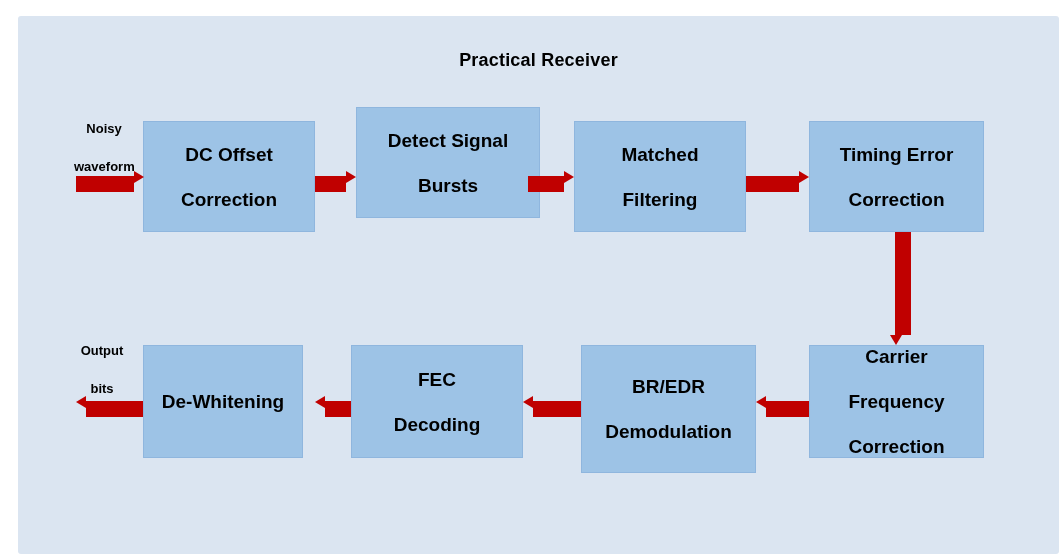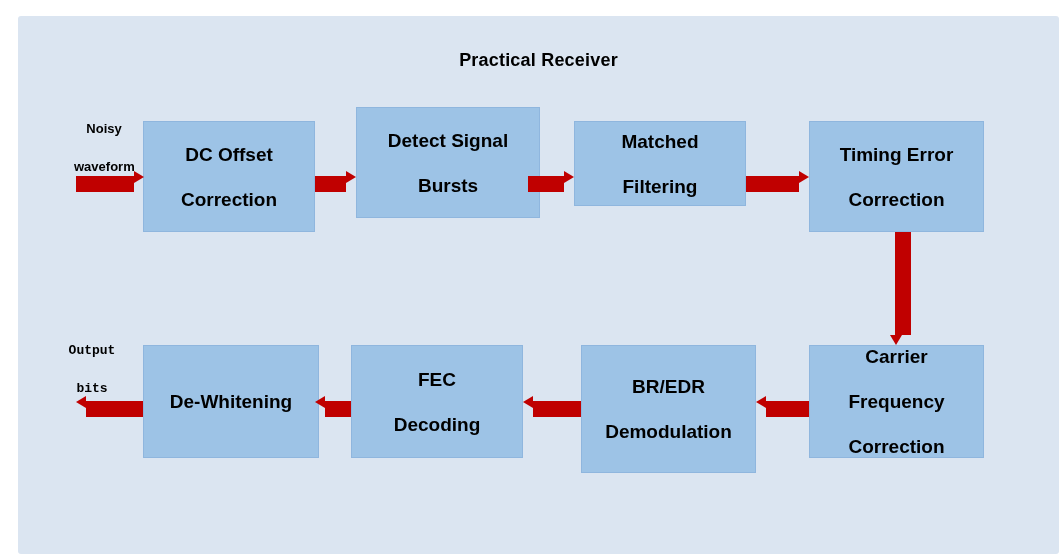--- a/index.html
+++ b/index.html
@@ -57,34 +57,34 @@
 
 <div class="canvas">
 
   <div class="title">Practical Receiver</div>
 
   <div class="side-label" style="left:40px;top:86px;width:92px;">
     <span>Noisy</span>
     <span>waveform</span>
   </div>
 
-  <div class="side-label" style="left:34px;top:308px;width:80px;font-family:Liberation Mono, monospace;">
+  <div class="side-label" style="left:44px;top:308px;width:80px;">
     <span>Output</span>
     <span>bits</span>
   </div>
 
   <div class="block" style="left:125px;top:105px;width:172px;height:111px;">
     <span>DC Offset</span>
     <span>Correction</span>
   </div>
   <div class="block" style="left:338px;top:91px;width:184px;height:111px;">
     <span>Detect Signal</span>
     <span>Bursts</span>
   </div>
-  <div class="block" style="left:556px;top:105px;width:172px;height:85px;">
+  <div class="block" style="left:556px;top:105px;width:172px;height:111px;">
     <span>Matched</span>
     <span>Filtering</span>
   </div>
   <div class="block" style="left:791px;top:105px;width:175px;height:111px;">
     <span>Timing Error</span>
     <span>Correction</span>
   </div>
 
   <div class="block" style="left:791px;top:329px;width:175px;height:113px;">
     <span>Carrier</span>
@@ -92,21 +92,21 @@
     <span>Correction</span>
   </div>
   <div class="block" style="left:563px;top:329px;width:175px;height:128px;">
     <span>BR/EDR</span>
     <span>Demodulation</span>
   </div>
   <div class="block" style="left:333px;top:329px;width:172px;height:113px;">
     <span>FEC</span>
     <span>Decoding</span>
   </div>
-  <div class="block" style="left:125px;top:329px;width:176px;height:113px;">
+  <div class="block" style="left:125px;top:329px;width:160px;height:113px;">
     <span>De-Whitening</span>
   </div>
 
   <div class="arrow h right" style="left:58px;top:160px;width:58px;"></div>
   <div class="arrow h right" style="left:297px;top:160px;width:31px;"></div>
   <div class="arrow h right" style="left:510px;top:160px;width:36px;"></div>
   <div class="arrow h right" style="left:728px;top:160px;width:53px;"></div>
 
   <div class="arrow v down" style="left:877px;top:216px;height:103px;"></div>
 

